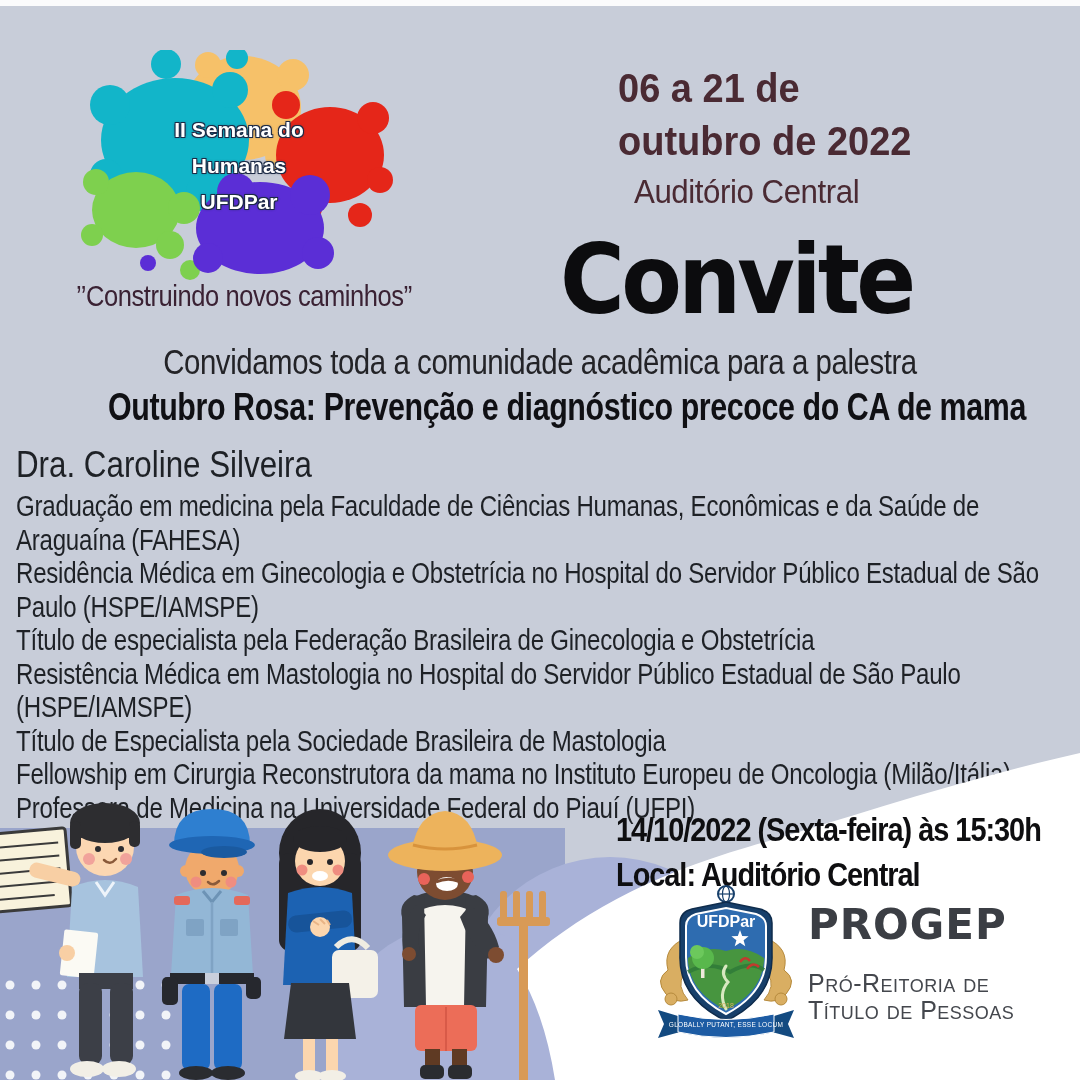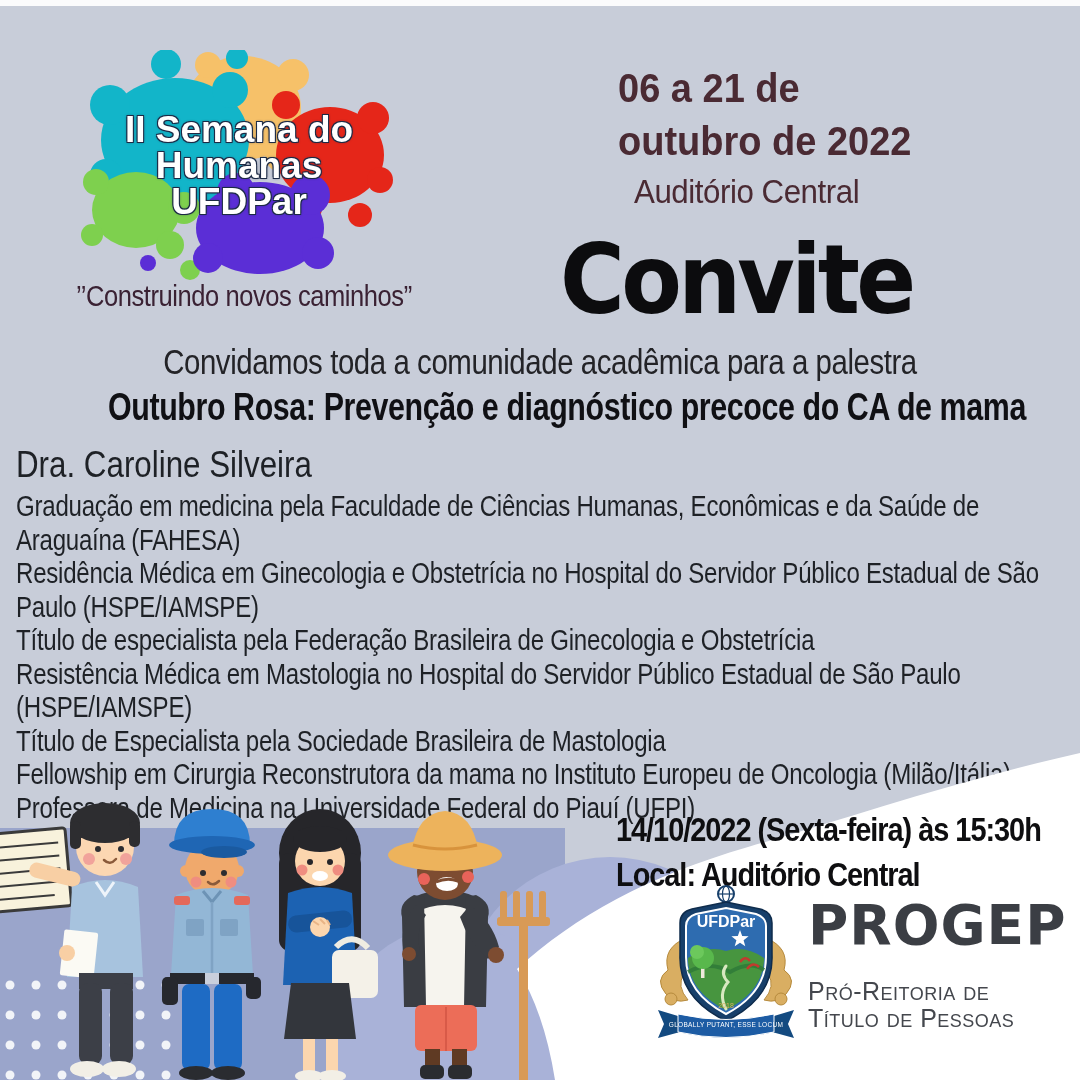--- a/index.html
+++ b/index.html
@@ -4,21 +4,21 @@
 <style>
   html,body{margin:0;padding:0;}
   #poster{position:relative;width:1080px;height:1080px;background:#c8cdd9;overflow:hidden;
           font-family:"Liberation Sans",sans-serif;color:#1e2126;}
   .abs{position:absolute;}
   .nowrap{white-space:nowrap;}
   .top-strip{position:absolute;top:0;left:0;right:0;height:6px;background:#fbfbfc;}
 
   
   .splash-text{left:118px;top:112px;width:242px;text-align:center;font-weight:bold;
-    font-size:37px;line-height:36px;color:#ffffff;
+    font-size:21px;line-height:36px;color:#ffffff;
     text-shadow:0 0 3px #1d2b46,1px 1px 0 #1d2b46,-1px -1px 0 #1d2b46,1px -1px 0 #1d2b46,-1px 1px 0 #1d2b46;}
   .tagline{left:76px;top:280px;font-size:29px;color:#3a2133;letter-spacing:-.5px;
     transform:scaleX(.88);transform-origin:left top;}
 
   
   .date-block{left:618px;top:62px;color:#4a2a33;font-weight:bold;font-size:40px;line-height:53px;}
   .date-line{white-space:nowrap;transform:scaleX(.95);transform-origin:left top;}
   .venue-top{left:634px;top:172px;color:#4a2a33;font-size:34px;letter-spacing:-.5px;
     transform:scaleX(.92);transform-origin:left top;}
   .big-title{left:560px;top:224px;font-family:"DejaVu Sans","Liberation Sans",sans-serif;
@@ -37,22 +37,22 @@
   .cred-line{height:33.5px;font-size:29px;letter-spacing:-.3px;color:#1e2126;
     transform:scaleX(.83);transform-origin:left top;white-space:nowrap;}
 
   
   .schedule-datetime{left:616px;top:810px;font-size:34px;font-weight:bold;color:#0e0e10;
     letter-spacing:-1.2px;transform:scaleX(.85);transform-origin:left top;white-space:nowrap;}
   .schedule-location{left:616px;top:855px;font-size:34px;font-weight:bold;color:#0e0e10;
     letter-spacing:-1.2px;transform:scaleX(.85);transform-origin:left top;white-space:nowrap;}
   .progep-block{left:808px;top:896px;}
   .progep-name{font-family:"DejaVu Sans","Liberation Sans",sans-serif;font-weight:bold;
-    font-size:55px;color:#3b3e44;letter-spacing:1px;line-height:58px;}
-  .progep-sub{margin-top:24px;font-variant:small-caps;font-size:25px;line-height:27px;
+    font-size:42px;color:#3b3e44;letter-spacing:1px;line-height:58px;}
+  .progep-sub{margin-top:16px;font-variant:small-caps;font-size:25px;line-height:27px;
     color:#44474d;letter-spacing:.5px;}
 </style>
 </head>
 <body>
 
 <div id="poster">
   <div class="top-strip"></div>
 
   <svg class="abs" style="left:78px;top:50px;" width="330" height="240" viewBox="0 0 330 240">
     <g fill="#f6c169">

